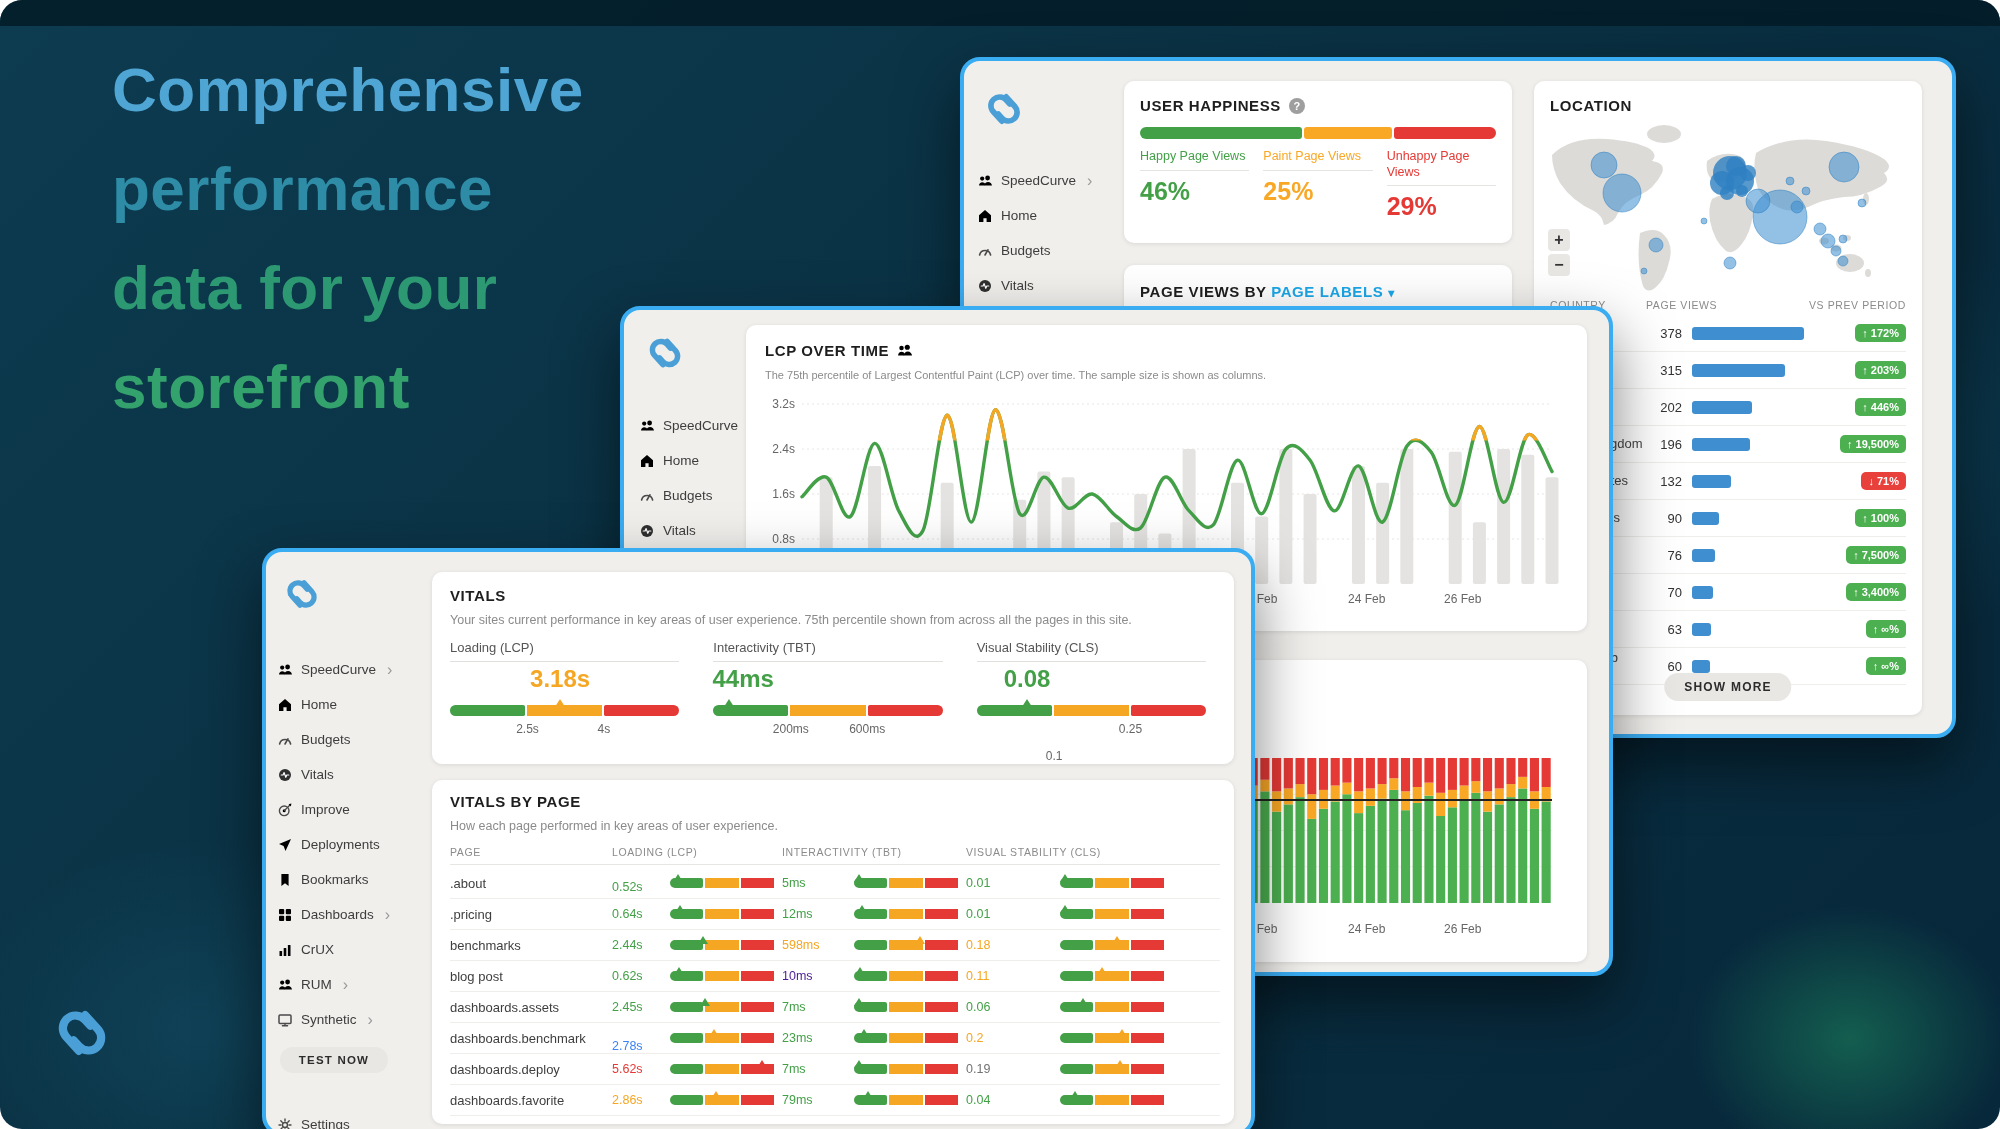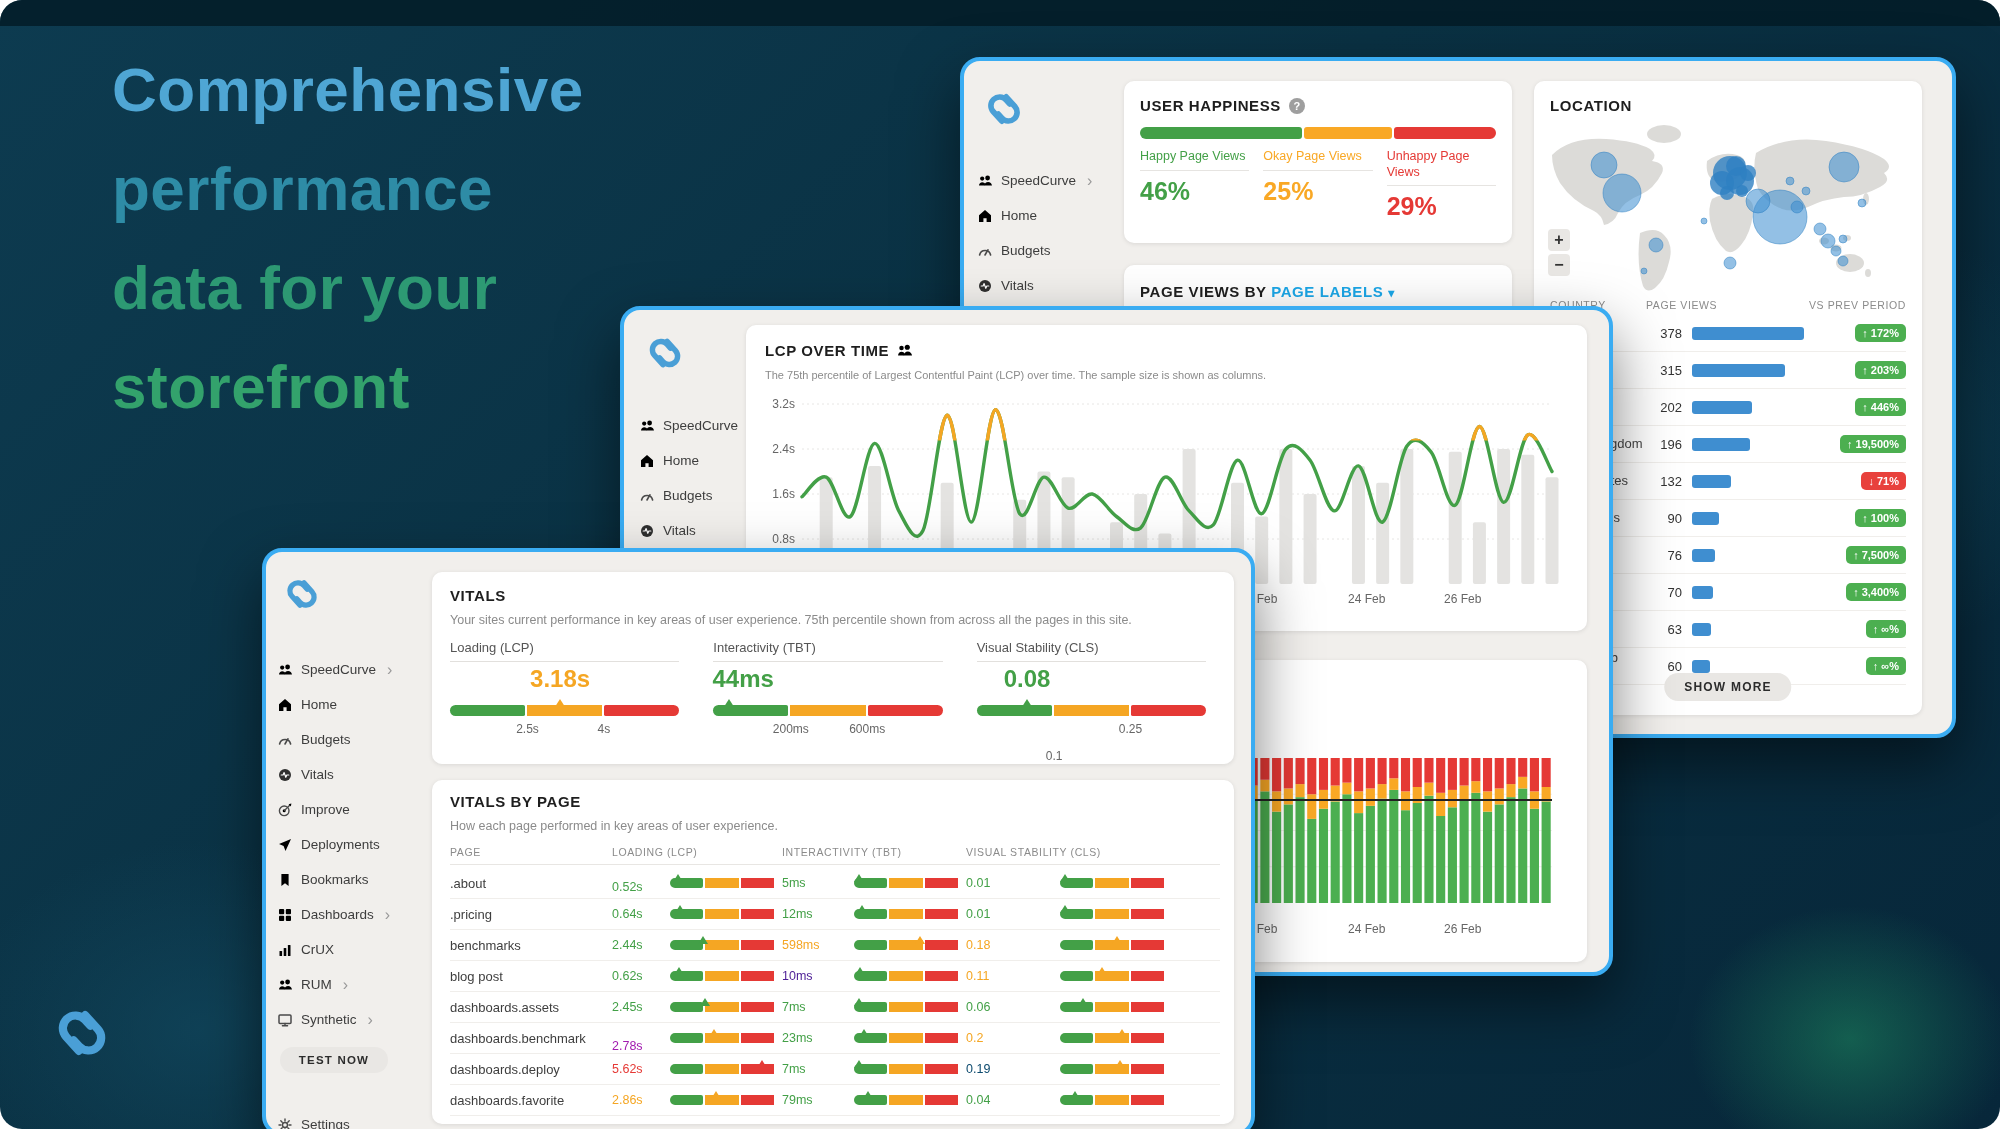--- a/index.html
+++ b/index.html
@@ -250,21 +250,21 @@
           <div class="uh-seg" style="width: 46%; background: rgb(67, 160, 71); border-radius: 6px 3px 3px 6px;"></div>
           <div class="uh-seg" style="width: 25%; background: rgb(249, 168, 37);"></div>
           <div class="uh-seg" style="width: 29%; background: rgb(229, 57, 53); border-radius: 3px 6px 6px 3px;"></div>
         </div>
       <div class="uh-stats">
           <div class="uh-stat">
             <div class="uh-label" style="color: rgb(67, 160, 71);">Happy Page Views</div>
             <div class="uh-value" style="color: rgb(67, 160, 71);">46%</div>
           </div>
           <div class="uh-stat">
-            <div class="uh-label" style="color: rgb(249, 168, 37);">Okay Page Views</div>
+            <div class="uh-label" style="color: rgb(249, 168, 37);">Paint Page Views</div>
             <div class="uh-value" style="color: rgb(249, 168, 37);">25%</div>
           </div>
           <div class="uh-stat">
             <div class="uh-label" style="color: rgb(229, 57, 53);">Unhappy Page Views</div>
             <div class="uh-value" style="color: rgb(229, 57, 53);">29%</div>
           </div>
         </div>
     </div>
 
     <div class="card pv-card">
@@ -971,21 +971,21 @@
             <div class="vbp-val" style="color: rgb(67, 160, 71);">0.06</div>
             <div class="minibar">
               <div class="mseg" style="background: rgb(67, 160, 71);"></div>
               <div class="mseg" style="background: rgb(245, 166, 35);"></div>
               <div class="mseg" style="background: rgb(229, 57, 53);"></div>
               <div class="mmark" style="left: 22%; border-bottom-color: rgb(67, 160, 71);"></div>
             </div>
           </div>
           <div class="vbp-grid vbp-row">
             <div class="vbp-page">dashboards.benchmark</div>
-            <div class="vbp-val" style="color: #a21caf; margin-top: 16px;">2.78s</div>
+            <div class="vbp-val" style="color: #3b82f6; margin-top: 16px;">2.78s</div>
             <div class="minibar">
               <div class="mseg" style="background: rgb(67, 160, 71);"></div>
               <div class="mseg" style="background: rgb(245, 166, 35);"></div>
               <div class="mseg" style="background: rgb(229, 57, 53);"></div>
               <div class="mmark" style="left: 42%; border-bottom-color: rgb(245, 166, 35);"></div>
             </div>
             <div class="vbp-val" style="color: rgb(67, 160, 71);">23ms</div>
             <div class="minibar">
               <div class="mseg" style="background: rgb(67, 160, 71);"></div>
               <div class="mseg" style="background: rgb(245, 166, 35);"></div>
@@ -1009,21 +1009,21 @@
               <div class="mseg" style="background: rgb(229, 57, 53);"></div>
               <div class="mmark" style="left: 88%; border-bottom-color: rgb(229, 57, 53);"></div>
             </div>
             <div class="vbp-val" style="color: rgb(67, 160, 71);">7ms</div>
             <div class="minibar">
               <div class="mseg" style="background: rgb(67, 160, 71);"></div>
               <div class="mseg" style="background: rgb(245, 166, 35);"></div>
               <div class="mseg" style="background: rgb(229, 57, 53);"></div>
               <div class="mmark" style="left: 5%; border-bottom-color: rgb(67, 160, 71);"></div>
             </div>
-            <div class="vbp-val" style="color: #0c4a6e;">0.19</div>
+            <div class="vbp-val" style="color: #737373;">0.19</div>
             <div class="minibar">
               <div class="mseg" style="background: rgb(67, 160, 71);"></div>
               <div class="mseg" style="background: rgb(245, 166, 35);"></div>
               <div class="mseg" style="background: rgb(229, 57, 53);"></div>
               <div class="mmark" style="left: 58%; border-bottom-color: rgb(245, 166, 35);"></div>
             </div>
           </div>
           <div class="vbp-grid vbp-row">
             <div class="vbp-page">dashboards.favorite</div>
             <div class="vbp-val" style="color: rgb(245, 166, 35);">2.86s</div>

